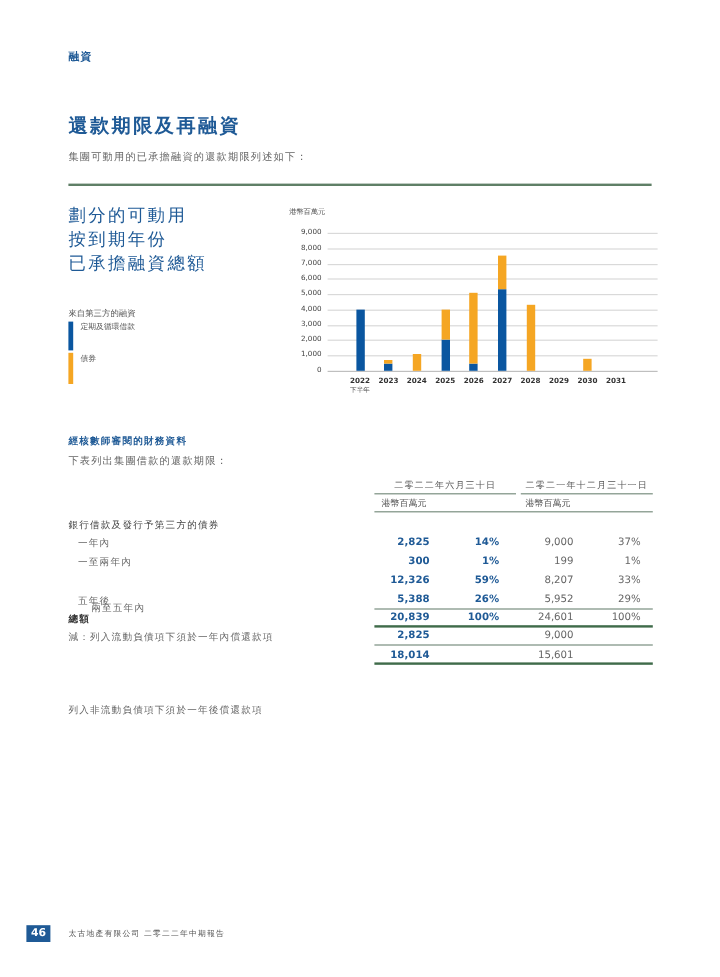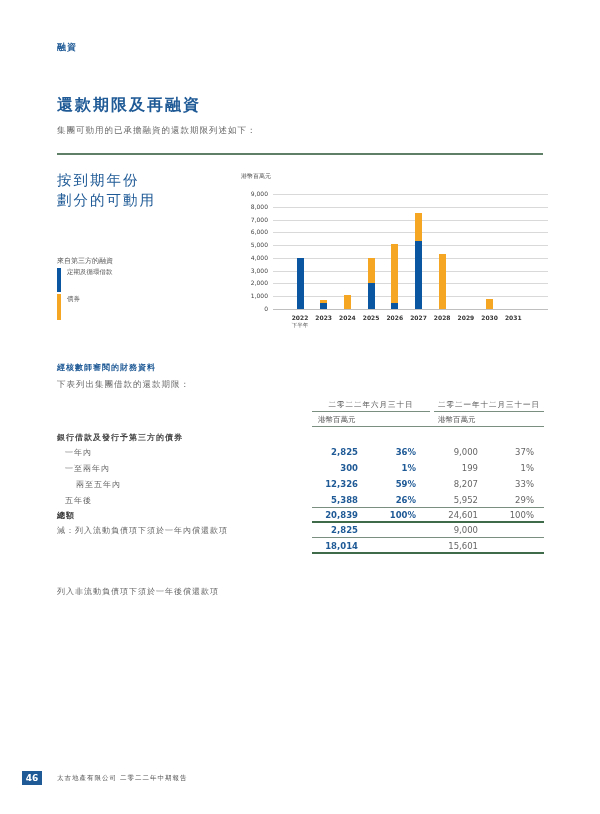--- a/index.html
+++ b/index.html
@@ -38,22 +38,23 @@
 </style>
 </head>
 <body>
 
 <div class="abs section-tag">融資</div>
 <div class="abs page-title">還款期限及再融資</div>
 <div class="abs intro">集團可動用的已承擔融資的還款期限列述如下：</div>
 <div class="abs divider"></div>
 
 <div class="abs chart-heading">
+  <div>劃分的可動用</div>
   <div>按到期年份</div>
-  <div>劃分的可動用</div>
+  <div>已承擔融資總額</div>
 </div>
 
 <div class="abs legend-title">來自第三方的融資</div>
 <div class="abs legend-bar" style="top:268px;height:24px;background:#0a56a0;"></div>
 <div class="abs legend-label" style="top:268px;">定期及循環借款</div>
 <div class="abs legend-bar" style="top:294px;height:26px;background:#f5a623;"></div>
 <div class="abs legend-label" style="top:295px;">債券</div>
 
 <div class="abs unit-label">港幣百萬元</div>
 
@@ -107,34 +108,34 @@
 <div class="abs sub-intro">下表列出集團借款的還款期限：</div>
 
 <div class="abs col-head" style="left:312px;top:400px;width:118px;">二零二二年六月三十日</div>
 <div class="abs col-head" style="left:434px;top:400px;width:110px;">二零二一年十二月三十一日</div>
 <div class="hline" style="left:312px;top:411px;width:118px;"></div>
 <div class="hline" style="left:434px;top:411px;width:110px;"></div>
 <div class="abs col-unit" style="left:318px;top:415px;">港幣百萬元</div>
 <div class="abs col-unit" style="left:438px;top:415px;">港幣百萬元</div>
 <div class="hline" style="left:312px;top:426px;width:232px;"></div>
 
-<div class="abs row-label bold" style="top:432px;font-weight:bold;color:#444;">銀行借款及發行予第三方的債券</div>
+<div class="abs row-label bold" style="top:432px;font-weight:normal;color:#444;">銀行借款及發行予第三方的債券</div>
 
 <div id="rows">
     <div class="abs row-label indent" style="top: 447px;">一年內</div>
     <div class="abs num cur" style="top: 447px; left: 298px;">2,825</div>
-    <div class="abs num cur" style="top: 447px; left: 356px;">36%</div>
+    <div class="abs num cur" style="top: 447px; left: 356px;">14%</div>
     <div class="abs num prev" style="top: 447px; left: 418px;">9,000</div>
     <div class="abs num prev" style="top: 447px; left: 474px;">37%</div>
     <div class="abs row-label indent" style="top: 463px;">一至兩年內</div>
     <div class="abs num cur" style="top: 463px; left: 298px;">300</div>
     <div class="abs num cur" style="top: 463px; left: 356px;">1%</div>
     <div class="abs num prev" style="top: 463px; left: 418px;">199</div>
     <div class="abs num prev" style="top: 463px; left: 474px;">1%</div>
-    <div class="abs row-label indent" style="top: 479px; padding-left: 11px;">兩至五年內</div>
+    <div class="abs row-label indent" style="top: 501px; padding-left: 11px;">兩至五年內</div>
     <div class="abs num cur" style="top: 479px; left: 298px;">12,326</div>
     <div class="abs num cur" style="top: 479px; left: 356px;">59%</div>
     <div class="abs num prev" style="top: 479px; left: 418px;">8,207</div>
     <div class="abs num prev" style="top: 479px; left: 474px;">33%</div>
     <div class="abs row-label indent" style="top: 495px;">五年後</div>
     <div class="abs num cur" style="top: 495px; left: 298px;">5,388</div>
     <div class="abs num cur" style="top: 495px; left: 356px;">26%</div>
     <div class="abs num prev" style="top: 495px; left: 418px;">5,952</div>
     <div class="abs num prev" style="top: 495px; left: 474px;">29%</div>
     <div class="hline" style="top: 507px; left: 312px; width: 232px;"></div>

